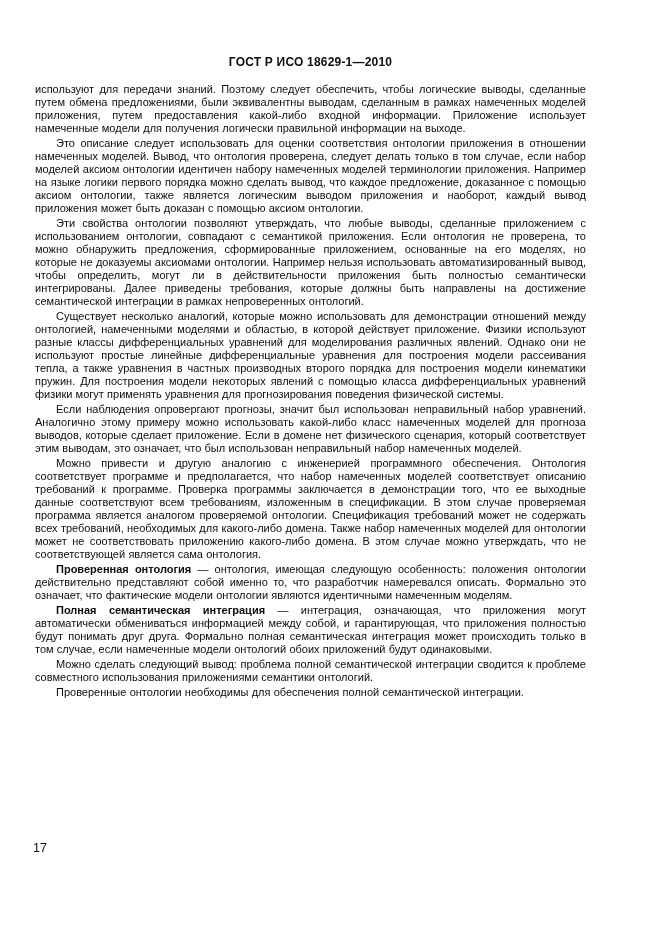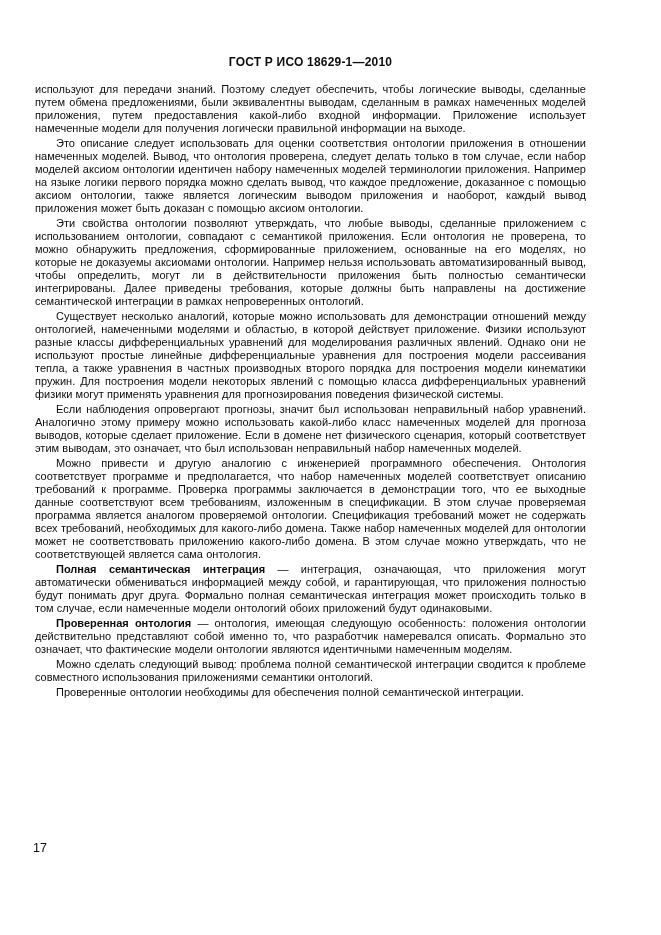--- a/index.html
+++ b/index.html
@@ -60,20 +60,20 @@
 <div class="page">
   <div class="column">
     <div class="doc-header">ГОСТ Р ИСО 18629-1—2010</div>
     <div class="body-text">
         <p class="no-indent">используют для передачи знаний. Поэтому следует обеспечить, чтобы логические выводы, сделанные путем обмена предложениями, были эквивалентны выводам, сделанным в рамках намеченных моделей приложения, путем предоставления какой-либо входной информации. Приложение использует намеченные модели для получения логически правильной информации на выходе.</p>
         <p>Это описание следует использовать для оценки соответствия онтологии приложения в отношении намеченных моделей. Вывод, что онтология проверена, следует делать только в том случае, если набор моделей аксиом онтологии идентичен набору намеченных моделей терминологии приложения. Например на языке логики первого порядка можно сделать вывод, что каждое предложение, доказанное с помощью аксиом онтологии, также является логическим выводом приложения и наоборот, каждый вывод приложения может быть доказан с помощью аксиом онтологии.</p>
         <p>Эти свойства онтологии позволяют утверждать, что любые выводы, сделанные приложением с использованием онтологии, совпадают с семантикой приложения. Если онтология не проверена, то можно обнаружить предложения, сформированные приложением, основанные на его моделях, но которые не доказуемы аксиомами онтологии. Например нельзя использовать автоматизированный вывод, чтобы определить, могут ли в действительности приложения быть полностью семантически интегрированы. Далее приведены требования, которые должны быть направлены на достижение семантической интеграции в рамках непроверенных онтологий.</p>
         <p>Существует несколько аналогий, которые можно использовать для демонстрации отношений между онтологией, намеченными моделями и областью, в которой действует приложение. Физики используют разные классы дифференциальных уравнений для моделирования различных явлений. Однако они не используют простые линейные дифференциальные уравнения для построения модели рассеивания тепла, а также уравнения в частных производных второго порядка для построения модели кинематики пружин. Для построения модели некоторых явлений с помощью класса дифференциальных уравнений физики могут применять уравнения для прогнозирования поведения физической системы.</p>
         <p>Если наблюдения опровергают прогнозы, значит был использован неправильный набор уравнений. Аналогично этому примеру можно использовать какой-либо класс намеченных моделей для прогноза выводов, которые сделает приложение. Если в домене нет физического сценария, который соответствует этим выводам, это означает, что был использован неправильный набор намеченных моделей.</p>
         <p>Можно привести и другую аналогию с инженерией программного обеспечения. Онтология соответствует программе и предполагается, что набор намеченных моделей соответствует описанию требований к программе. Проверка программы заключается в демонстрации того, что ее выходные данные соответствуют всем требованиям, изложенным в спецификации. В этом случае проверяемая программа является аналогом проверяемой онтологии. Спецификация требований может не содержать всех требований, необходимых для какого-либо домена. Также набор намеченных моделей для онтологии может не соответствовать приложению какого-либо домена. В этом случае можно утверждать, что не соответствующей является сама онтология.</p>
+        <p><b>Проверенная онтология</b> — онтология, имеющая следующую особенность: положения онтологии действительно представляют собой именно то, что разработчик намеревался описать. Формально это означает, что фактические модели онтологии являются идентичными намеченным моделям.</p>
         <p><b>Полная семантическая интеграция</b> — интеграция, означающая, что приложения могут автоматически обмениваться информацией между собой, и гарантирующая, что приложения полностью будут понимать друг друга. Формально полная семантическая интеграция может происходить только в том случае, если намеченные модели онтологий обоих приложений будут одинаковыми.</p>
-        <p><b>Проверенная онтология</b> — онтология, имеющая следующую особенность: положения онтологии действительно представляют собой именно то, что разработчик намеревался описать. Формально это означает, что фактические модели онтологии являются идентичными намеченным моделям.</p>
         <p>Можно сделать следующий вывод: проблема полной семантической интеграции сводится к проблеме совместного использования приложениями семантики онтологий.</p>
         <p>Проверенные онтологии необходимы для обеспечения полной семантической интеграции.</p>
       </div>
   </div>
   <div class="page-number">17</div>
 </div>
 
 </body></html>

